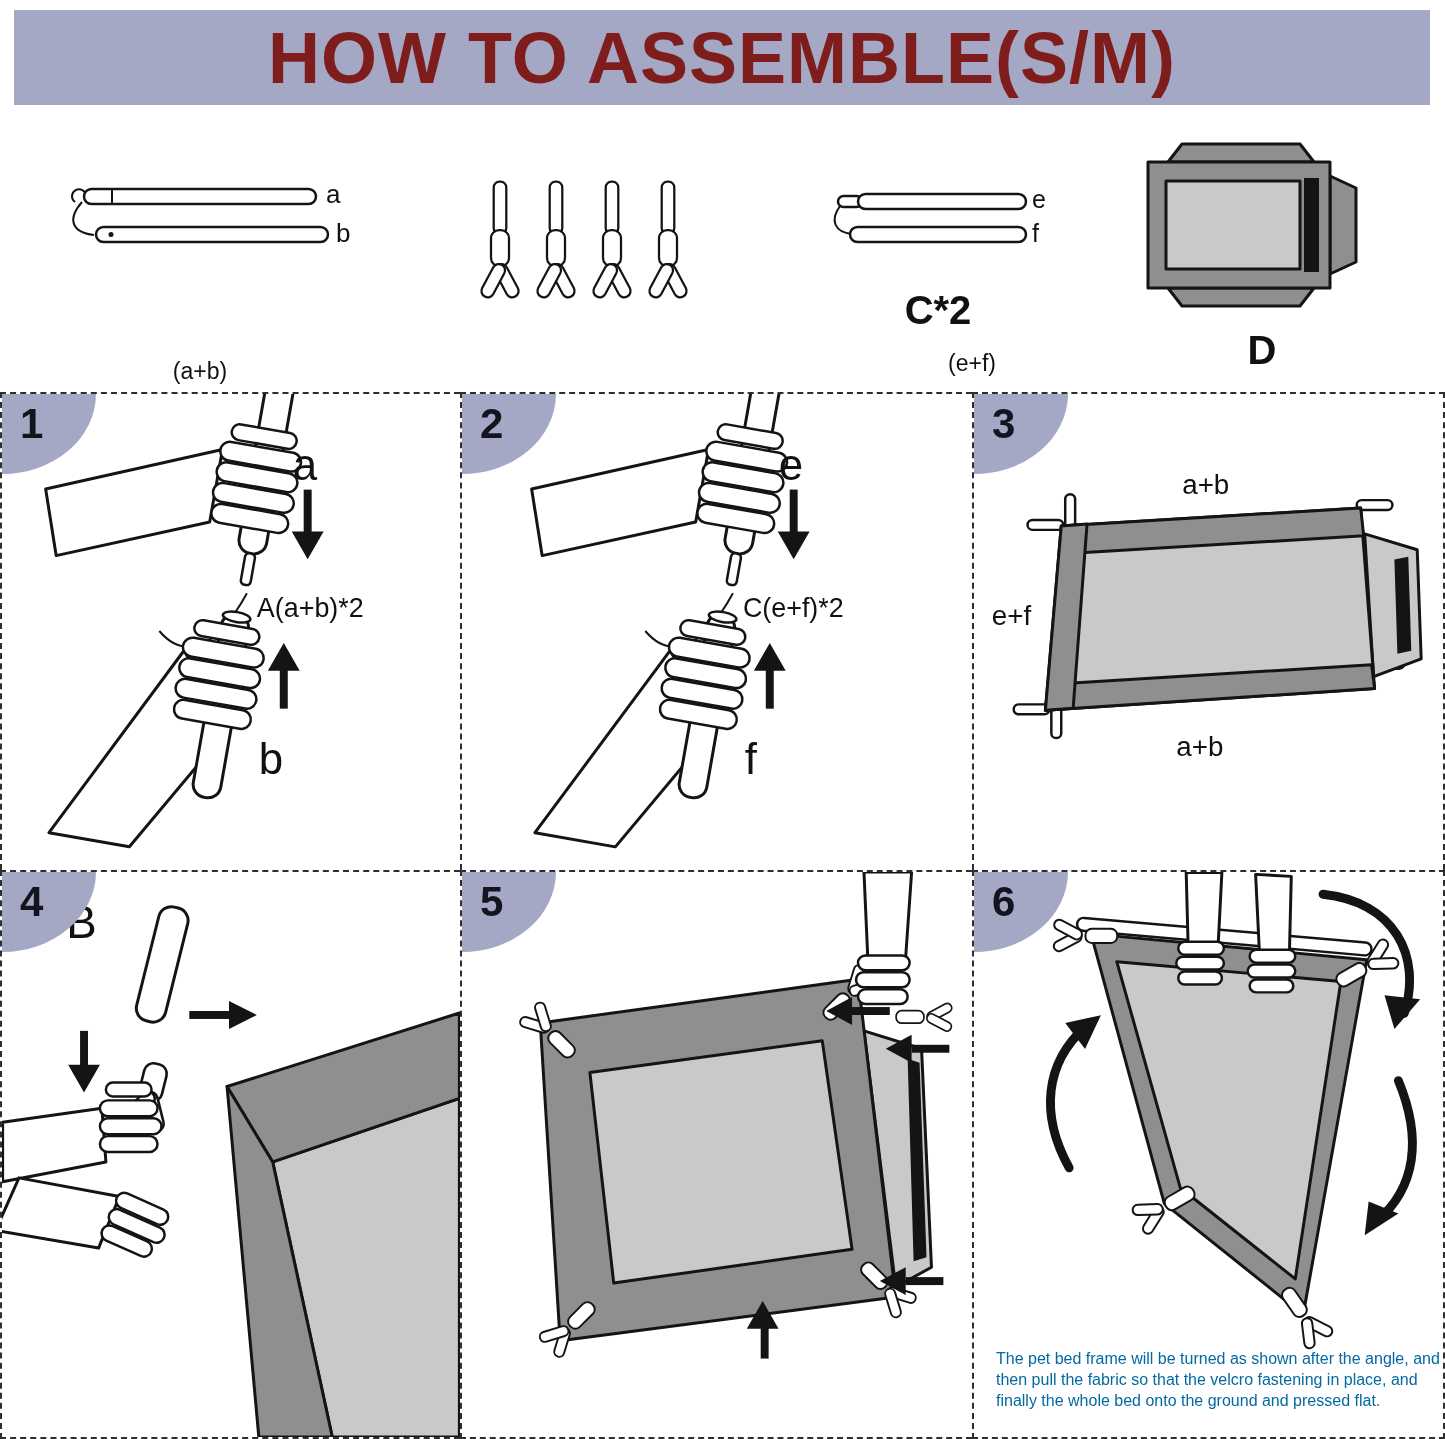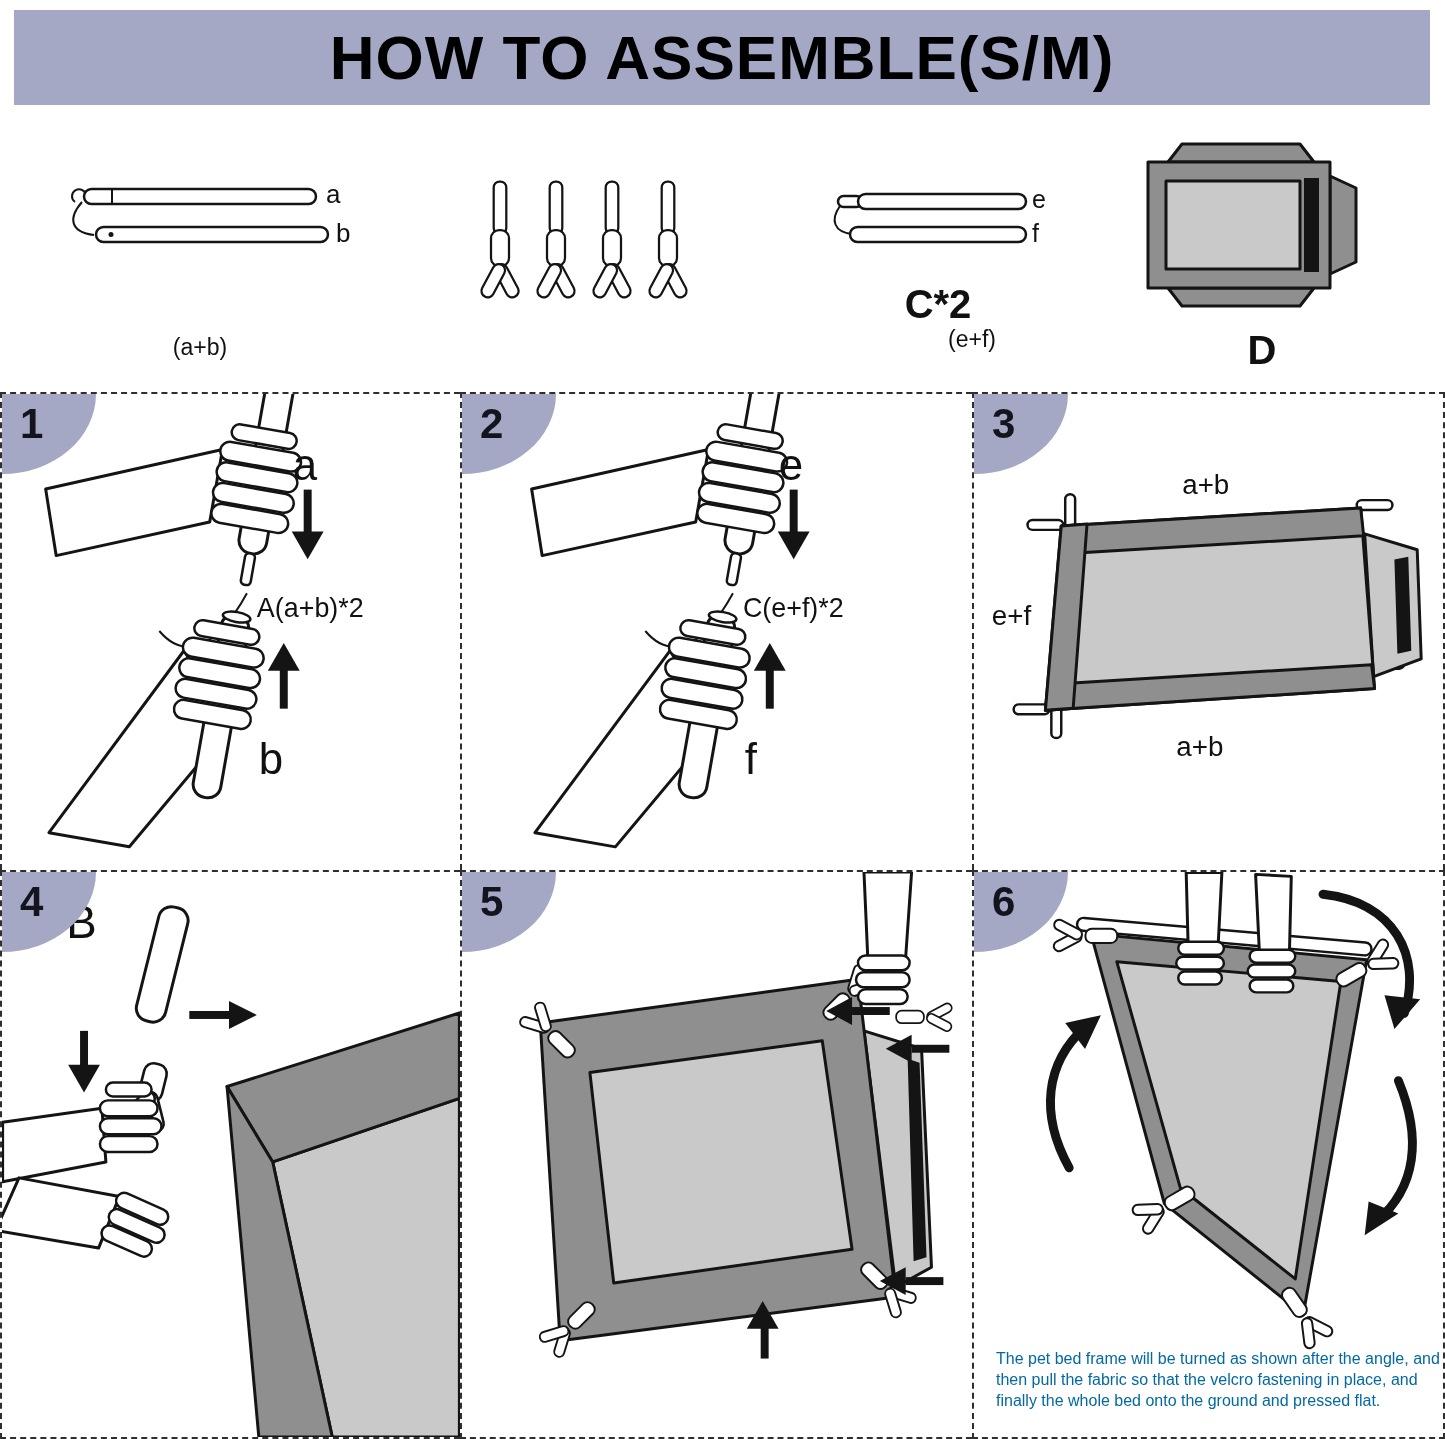--- a/index.html
+++ b/index.html
@@ -2,27 +2,27 @@
 <html><head>
 <meta charset="utf-8">
 <style>
   * { margin:0; padding:0; box-sizing:border-box; }
   body { background:#ffffff; font-family:"Liberation Sans", sans-serif; color:#111; }
   .page { position:relative; width:1445px; height:1439px; background:#fff; overflow:hidden; }
 
   
   .banner { position:absolute; left:14px; right:15px; top:10px; height:95px;
             background:#a4a8c4; display:flex; align-items:center; justify-content:center; }
-  .banner h1 { font-size:62px; font-weight:900; letter-spacing:1px; color:#000000; }
+  .banner h1 { font-size:72px; font-weight:900; letter-spacing:1px; color:#7f1d1d; }
 
   
   .parts { position:absolute; left:0; top:106px; width:1445px; height:286px; }
   .abs { position:absolute; }
   .part-label { font-size:40px; font-weight:700; text-align:center; }
-  .part-sub   { font-size:23px; font-weight:400; text-align:center; }
+  .part-sub   { font-size:23px; font-weight:400; text-align:center;margin-top:24px; }
 
   
   .steps { position:absolute; left:0; top:392px; width:1445px; height:1047px;
            display:grid; grid-template-columns:460px 512px 473px; grid-template-rows:478px 569px; }
   .cell { position:relative; border-top:2px dashed #2e2e2e; border-left:2px dashed #2e2e2e; overflow:hidden; background:#fff; }
   .cell.last-col { border-right:2px dashed #2e2e2e; }
   .cell.last-row { border-bottom:2px dashed #2e2e2e; }
   .corner { position:absolute; top:0; left:0; width:94px; height:80px;
             background:#a4a8c4; border-radius:0 0 100% 0; z-index:3; }
   .corner .num { position:absolute; top:6px; left:18px; font-size:42px; font-weight:700; color:#14141e; }
@@ -100,21 +100,21 @@
     <div class="abs" style="left:818px; top:78px; width:236px; height:82px;">
       <svg viewBox="0 0 236 82" width="236" height="82">
         <path class="thin" d="M22,22 C 12,36 16,48 34,50"></path>
         <rect class="o o2" x="20" y="12" width="24" height="11" rx="5.5"></rect>
         <rect class="o o2" x="40" y="10" width="168" height="15" rx="7.5"></rect>
         <rect class="o o2" x="32" y="43" width="176" height="15" rx="7.5"></rect>
         <text x="214" y="24" font-size="25">e</text>
         <text x="214" y="58" font-size="25">f</text>
       </svg>
     </div>
-    <div class="abs part-label" style="left:828px; top:176px; width:220px;">C*2</div>
+    <div class="abs part-label" style="left:828px; top:182px; width:220px;">C*2</div>
     <div class="abs part-sub" style="left:862px; top:220px; width:220px;">(e+f)</div>
 
     <div class="abs" style="left:1122px; top:28px; width:252px; height:182px;">
       <svg viewBox="0 0 252 182" width="252" height="182">
         <polygon class="dk" points="46,28 192,28 178,10 60,10"></polygon>
         <polygon class="dk" points="46,154 192,154 178,172 60,172"></polygon>
         <polygon class="dk" points="208,42 234,54 234,128 208,140"></polygon>
         <rect class="dk" x="26" y="28" width="182" height="126"></rect>
         <rect class="lt" x="44" y="47" width="134" height="88"></rect>
         <rect class="blk" x="182" y="44" width="15" height="94"></rect>

